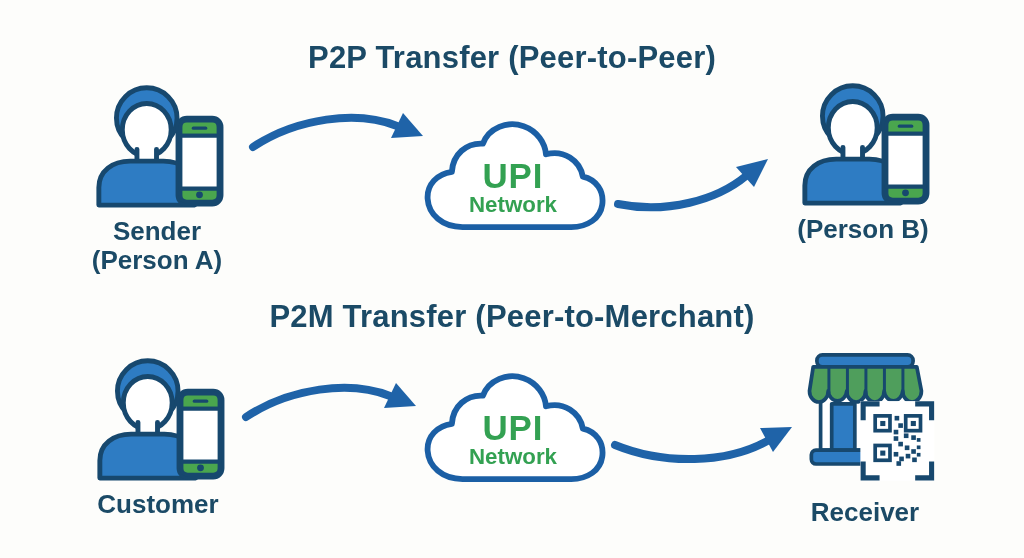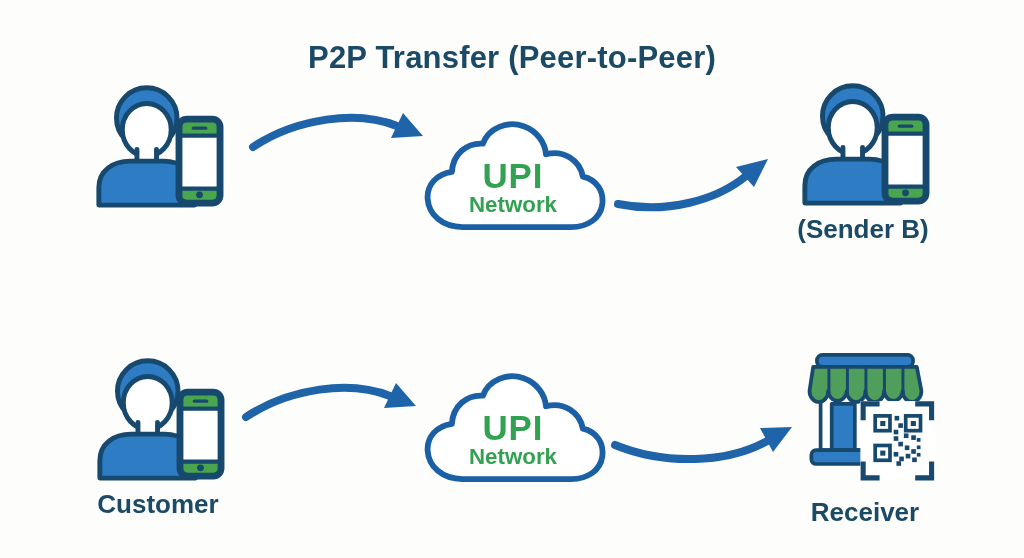--- a/index.html
+++ b/index.html
@@ -67,20 +67,24 @@
         <path d="M52,72 L52,88 L72,88 L72,72" fill="#ffffff"></path>
         <path d="M13,129 L13,111 C13,94 27,84 45,84 L79,84 C97,84 111,94 111,111 L111,129 Z" fill="#2e7cc3"></path>
         <rect x="94" y="40" width="44" height="88" rx="9" fill="#ffffff"></rect>
         <path d="M96.5,49 C96.5,45 99,42.5 103,42.5 L129,42.5 C133,42.5 135.5,45 135.5,49 L135.5,58 L96.5,58 Z" fill="#4aa64e" stroke-width="4"></path>
         <path d="M96.5,112 L135.5,112 L135.5,119 C135.5,123 133,125.5 129,125.5 L103,125.5 C99,125.5 96.5,123 96.5,119 Z" fill="#4aa64e" stroke-width="4"></path>
         <rect x="96.5" y="58" width="39" height="54" fill="#ffffff" stroke-width="4"></rect>
         <rect x="108" y="48.5" width="16" height="3.5" rx="1.7" fill="#17486e" stroke="none"></rect>
         <circle cx="116" cy="118.5" r="3.5" fill="#17486e" stroke="none"></circle>
       </g>
     </svg>
+    <div class="actor-label">
+      <div>Sender</div>
+      <div>(Person A)</div>
+    </div>
   </div>
 
   <svg class="arrow" id="arrow-1" width="190" height="52" viewBox="0 0 190 52">
     <path d="M6,41 C50,12 110,4 150,20" fill="none" stroke="#1f63a8" stroke-width="8" stroke-linecap="round"></path>
     <polygon points="176,30 144,32 156,7" fill="#1f63a8"></polygon>
   </svg>
 
   <svg class="cloud" id="cloud-p2p" viewBox="0 0 200 132" height="129">
     <path d="M48,114 C27,114 13,101 12,85 C11,70 22,59 37,57 C38,39 52,27 69,28 C75,12 94,4 111,10 C125,15 133,27 134,39 C152,34 169,45 172,62 C186,65 194,77 192,91 C190,105 177,114 160,114 Z" fill="#ffffff" stroke="#1b5fa5" stroke-width="6" stroke-linejoin="round"></path>
     <text class="upi-line" x="100" y="74" text-anchor="middle">UPI</text>
@@ -101,24 +105,25 @@
         <path d="M13,129 L13,111 C13,94 27,84 45,84 L79,84 C97,84 111,94 111,111 L111,129 Z" fill="#2e7cc3"></path>
         <rect x="94" y="40" width="44" height="88" rx="9" fill="#ffffff"></rect>
         <path d="M96.5,49 C96.5,45 99,42.5 103,42.5 L129,42.5 C133,42.5 135.5,45 135.5,49 L135.5,58 L96.5,58 Z" fill="#4aa64e" stroke-width="4"></path>
         <path d="M96.5,112 L135.5,112 L135.5,119 C135.5,123 133,125.5 129,125.5 L103,125.5 C99,125.5 96.5,123 96.5,119 Z" fill="#4aa64e" stroke-width="4"></path>
         <rect x="96.5" y="58" width="39" height="54" fill="#ffffff" stroke-width="4"></rect>
         <rect x="108" y="48.5" width="16" height="3.5" rx="1.7" fill="#17486e" stroke="none"></rect>
         <circle cx="116" cy="118.5" r="3.5" fill="#17486e" stroke="none"></circle>
       </g>
     </svg>
     <div class="actor-label">
-      <div>(Sender B)</div>
-    </div>
-  </div>
-
+      <div>(Person B)</div>
+    </div>
+  </div>
+
+  <div class="section-title" id="title-p2m">P2M Transfer (Peer-to-Merchant)</div>
 
   <div class="actor" id="actor-customer">
     <svg viewBox="0 0 145 132" width="142" height="129">
       <g stroke="#17486e" stroke-width="5" stroke-linejoin="round" stroke-linecap="round">
         <circle cx="62" cy="40" r="31" fill="#2e7cc3"></circle>
         <ellipse cx="62" cy="52" rx="25" ry="27" fill="#ffffff"></ellipse>
         <path d="M52,72 L52,88 L72,88 L72,72" fill="#ffffff"></path>
         <path d="M13,129 L13,111 C13,94 27,84 45,84 L79,84 C97,84 111,94 111,111 L111,129 Z" fill="#2e7cc3"></path>
         <rect x="94" y="40" width="44" height="88" rx="9" fill="#ffffff"></rect>
         <path d="M96.5,49 C96.5,45 99,42.5 103,42.5 L129,42.5 C133,42.5 135.5,45 135.5,49 L135.5,58 L96.5,58 Z" fill="#4aa64e" stroke-width="4"></path>

